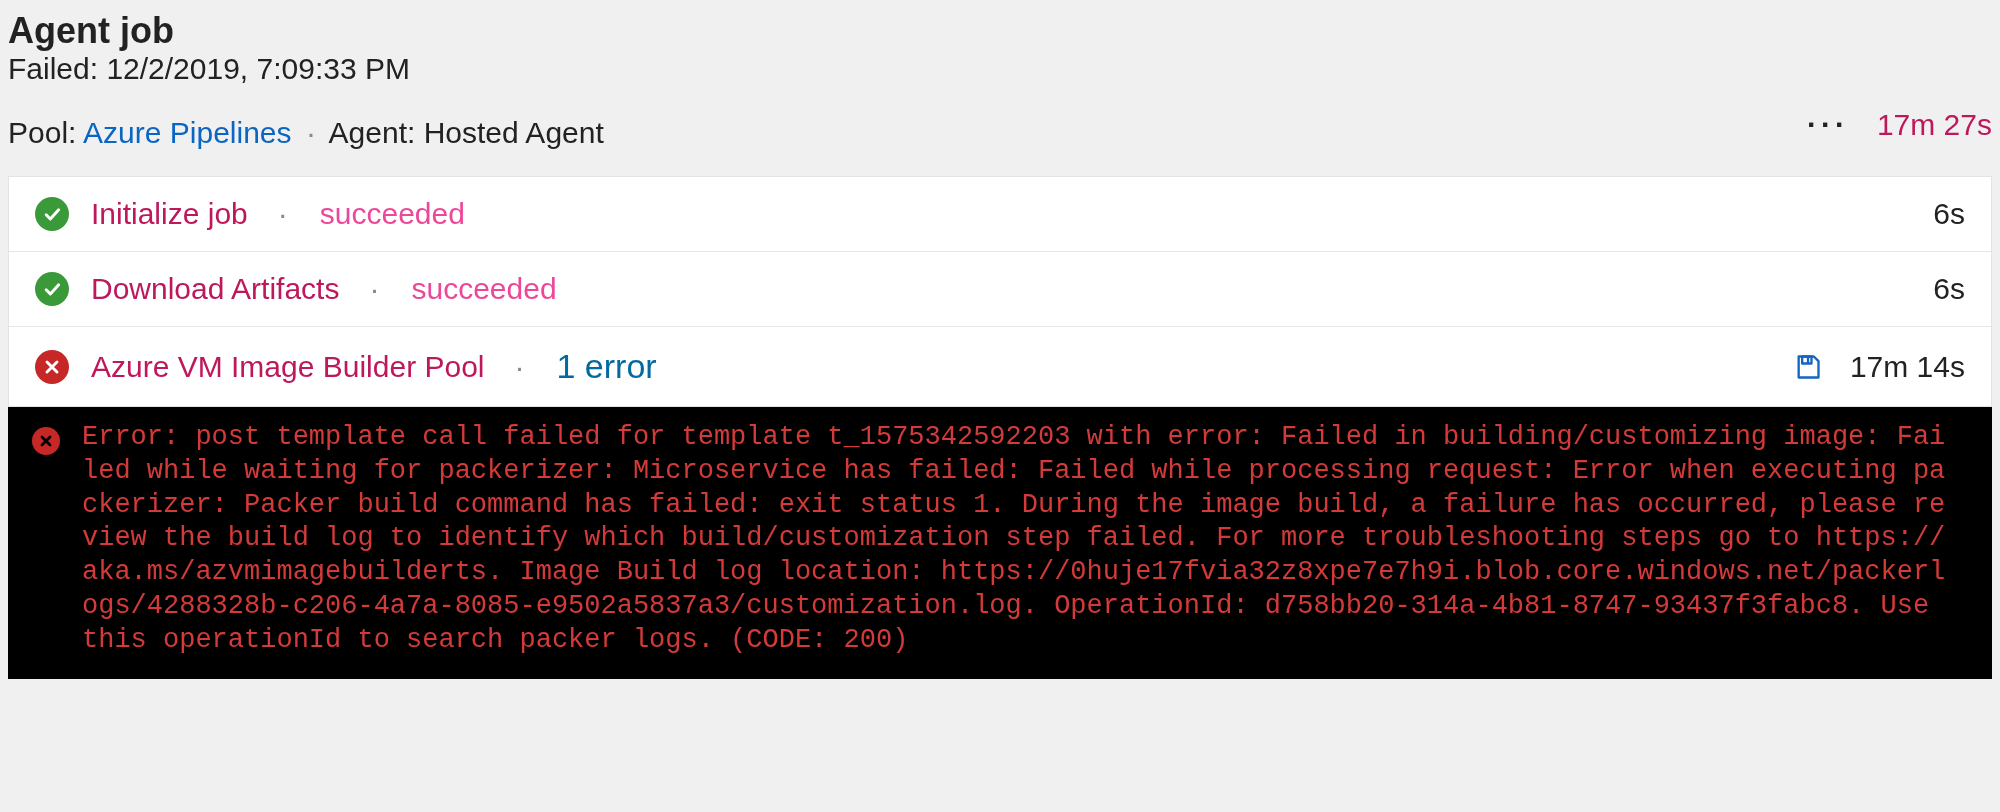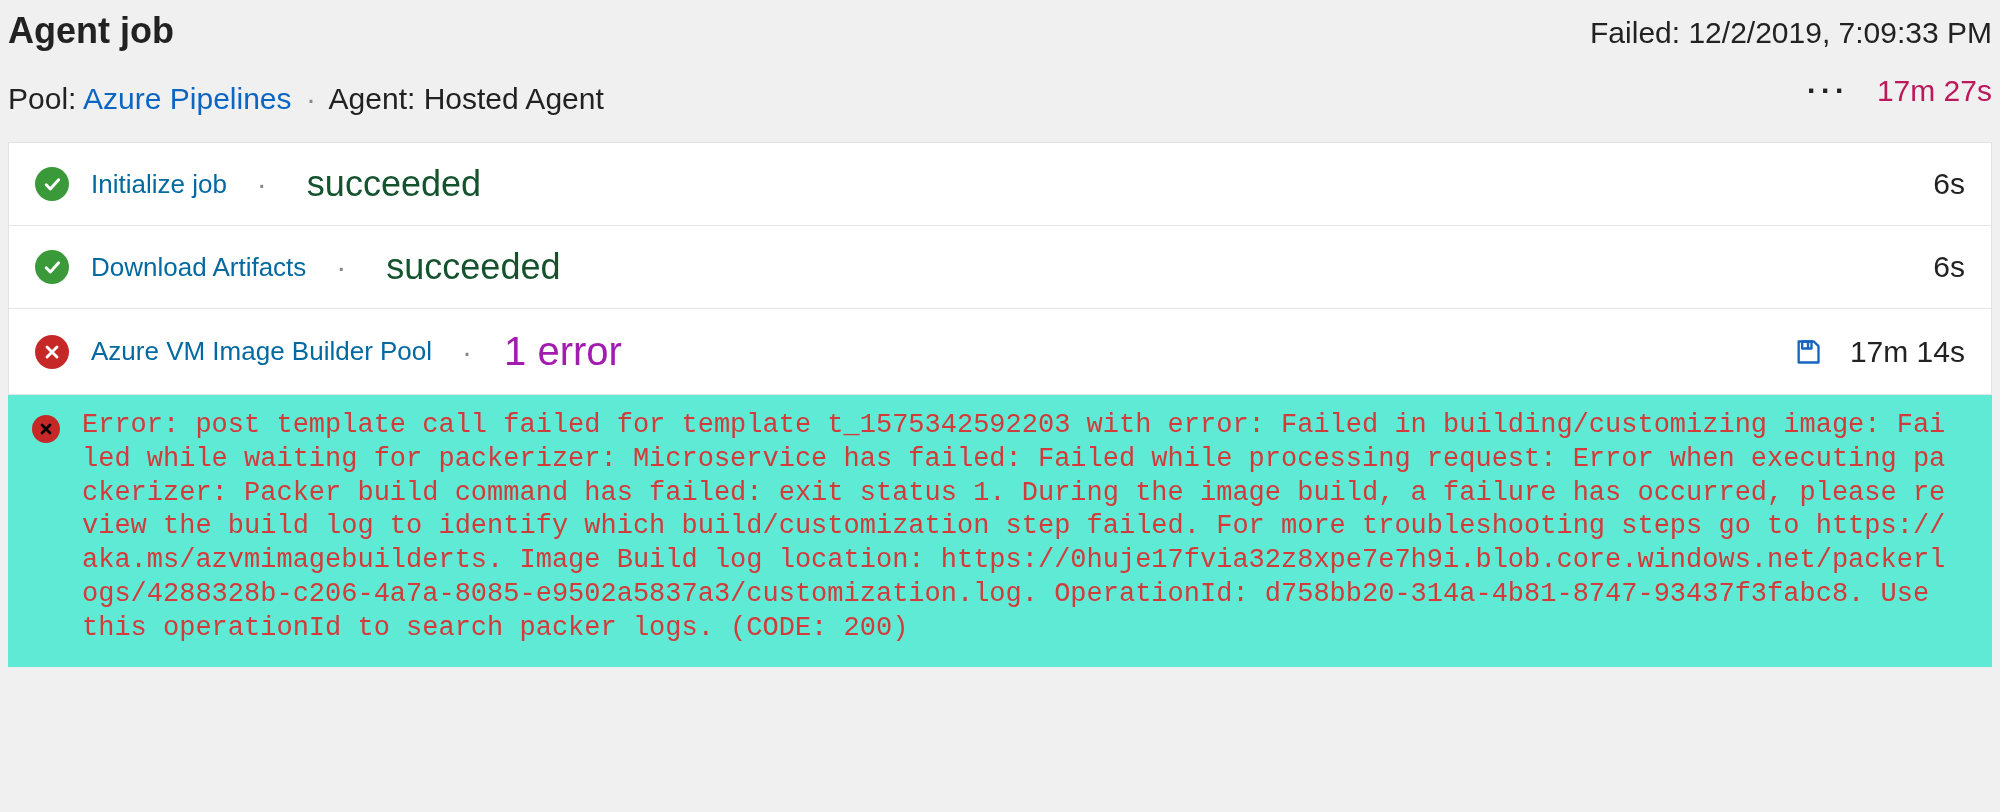--- a/index.html
+++ b/index.html
@@ -9,20 +9,21 @@
     width: 2000px;
     color: #222;
   }
   .header {
     padding: 10px 8px 18px 8px;
   }
   .header-row1 {
     display: flex;
     justify-content: space-between;
     align-items: baseline;
+    flex-direction: column;
   }
   .title {
     font-size: 36px;
     font-weight: 700;
     color: #222;
   }
   .started {
     font-size: 30px;
     color: #222;
   }
@@ -74,45 +75,45 @@
     border-radius: 50%;
     display: flex;
     align-items: center;
     justify-content: center;
     flex-shrink: 0;
   }
   .icon-success { background: #3a9a3a; }
   .icon-error { background: #c62828; }
   .step-icon svg { width: 20px; height: 20px; }
   .step-name {
-    font-size: 26px;
-    color: #0369a1;
+    font-size: 30px;
+    color: #be185d;
   }
   .step .dot-sep2 { color: #888; font-size: 30px; padding: 0 10px 0 8px; }
-  .status-succeeded { color: #14532d; font-size: 36px; margin-left: 8px; }
-  .status-error { color: #a21caf; font-size: 40px; }
+  .status-succeeded { color: #ec4899; font-size: 30px; }
+  .status-error { color: #0369a1; font-size: 34px; }
   .step-spacer { flex: 1; }
   .save-icon {
     width: 30px;
     height: 34px;
     display: flex;
     align-items: center;
     justify-content: center;
     cursor: pointer;
   }
   .step-duration {
     font-size: 30px;
     color: #222;
     min-width: 120px;
     text-align: right;
   }
 
   .error-panel {
     margin: 0 8px 0 8px;
-    background: #5eead4;
+    background: #000000;
     padding: 14px 24px 22px 24px;
     display: flex;
     gap: 22px;
     align-items: flex-start;
   }
   .error-badge {
     width: 28px;
     height: 28px;
     border-radius: 50%;
     background: #c62828;

